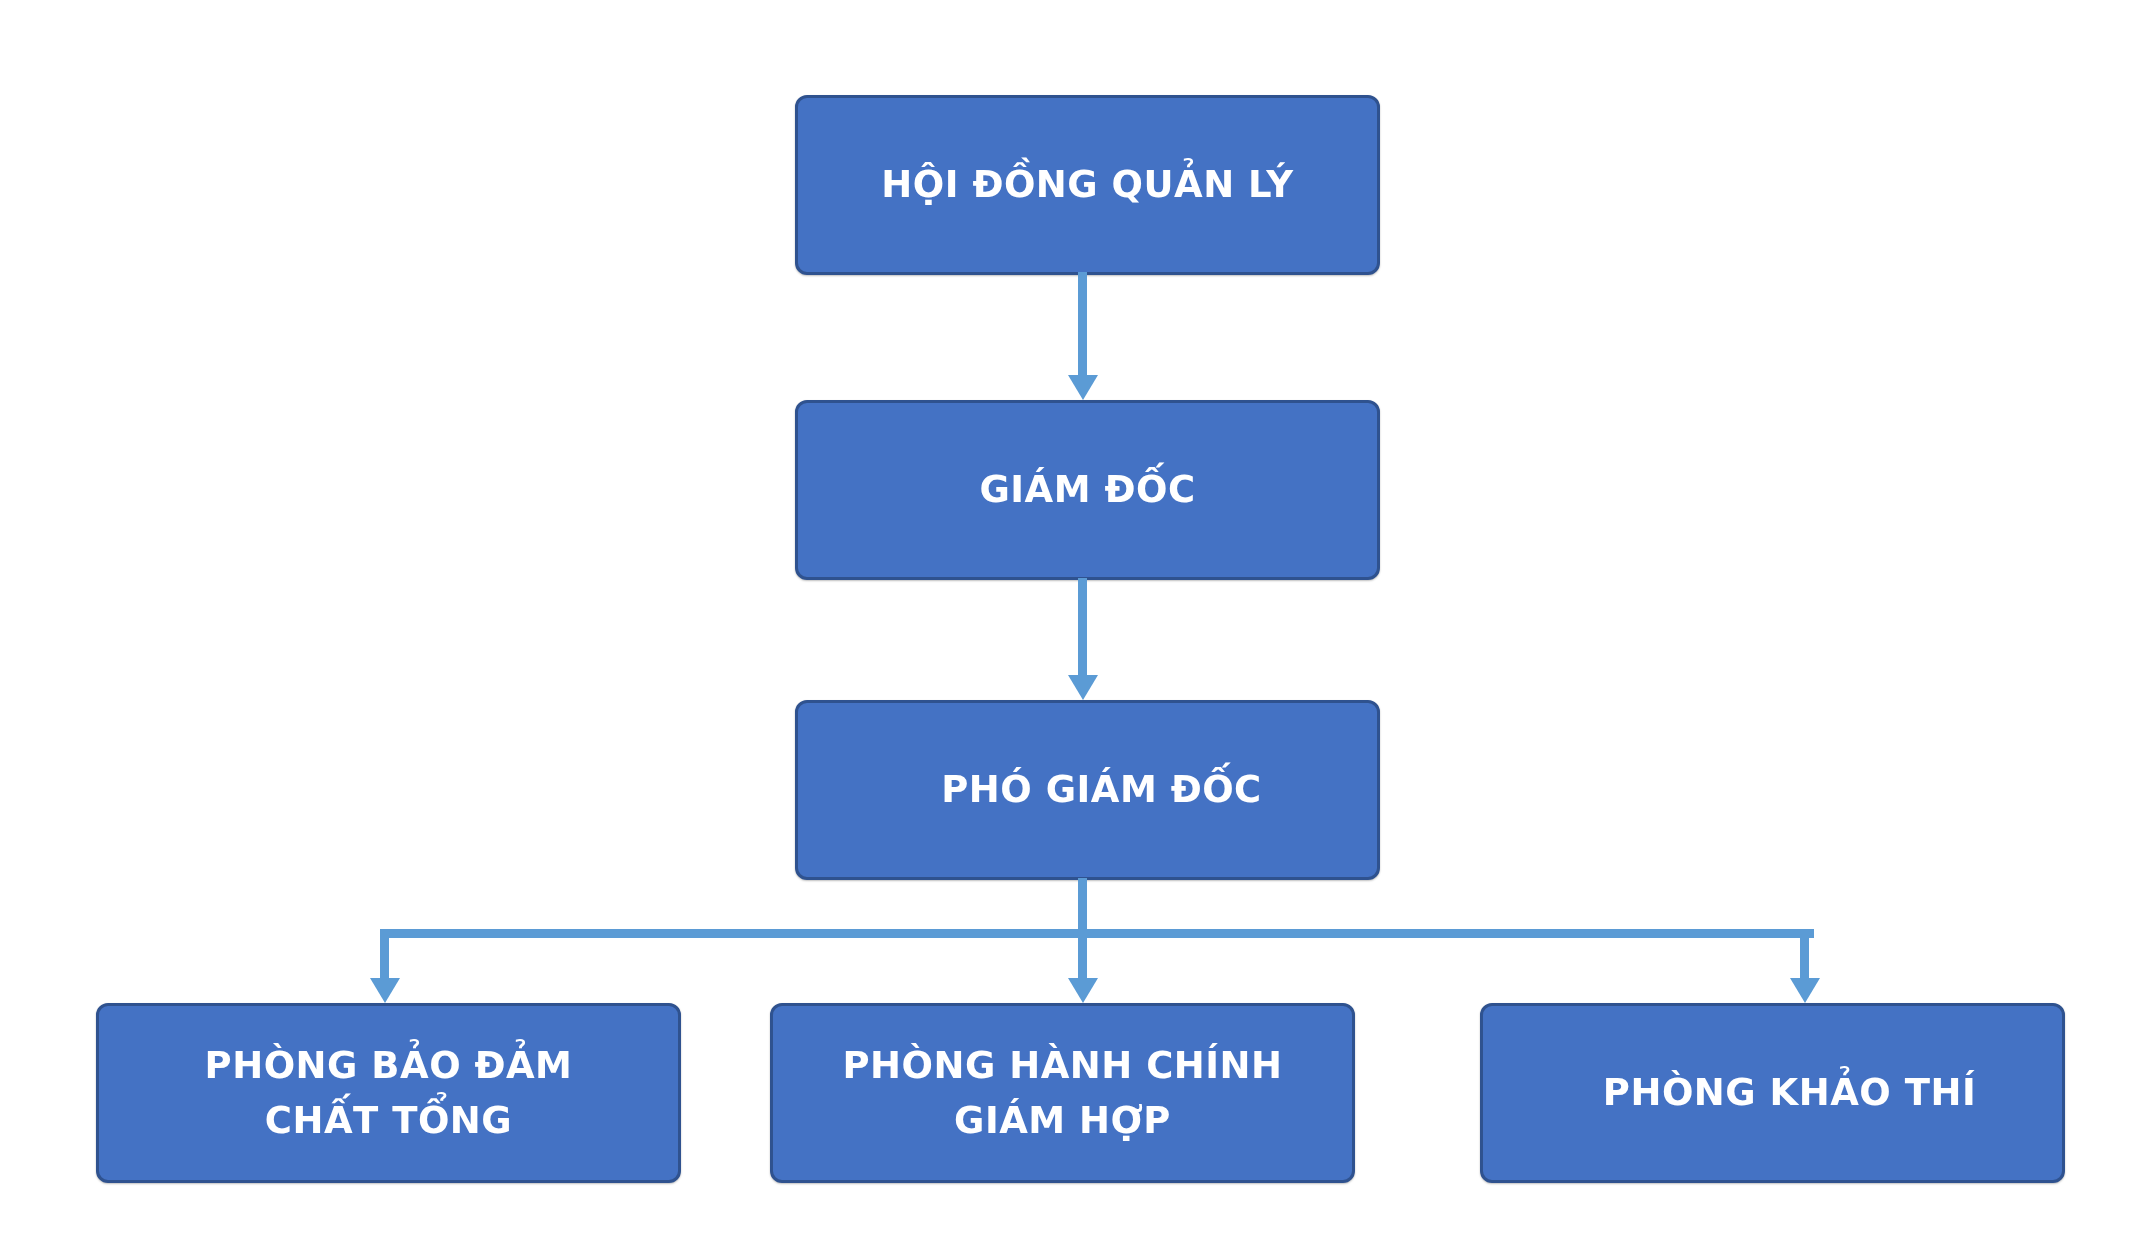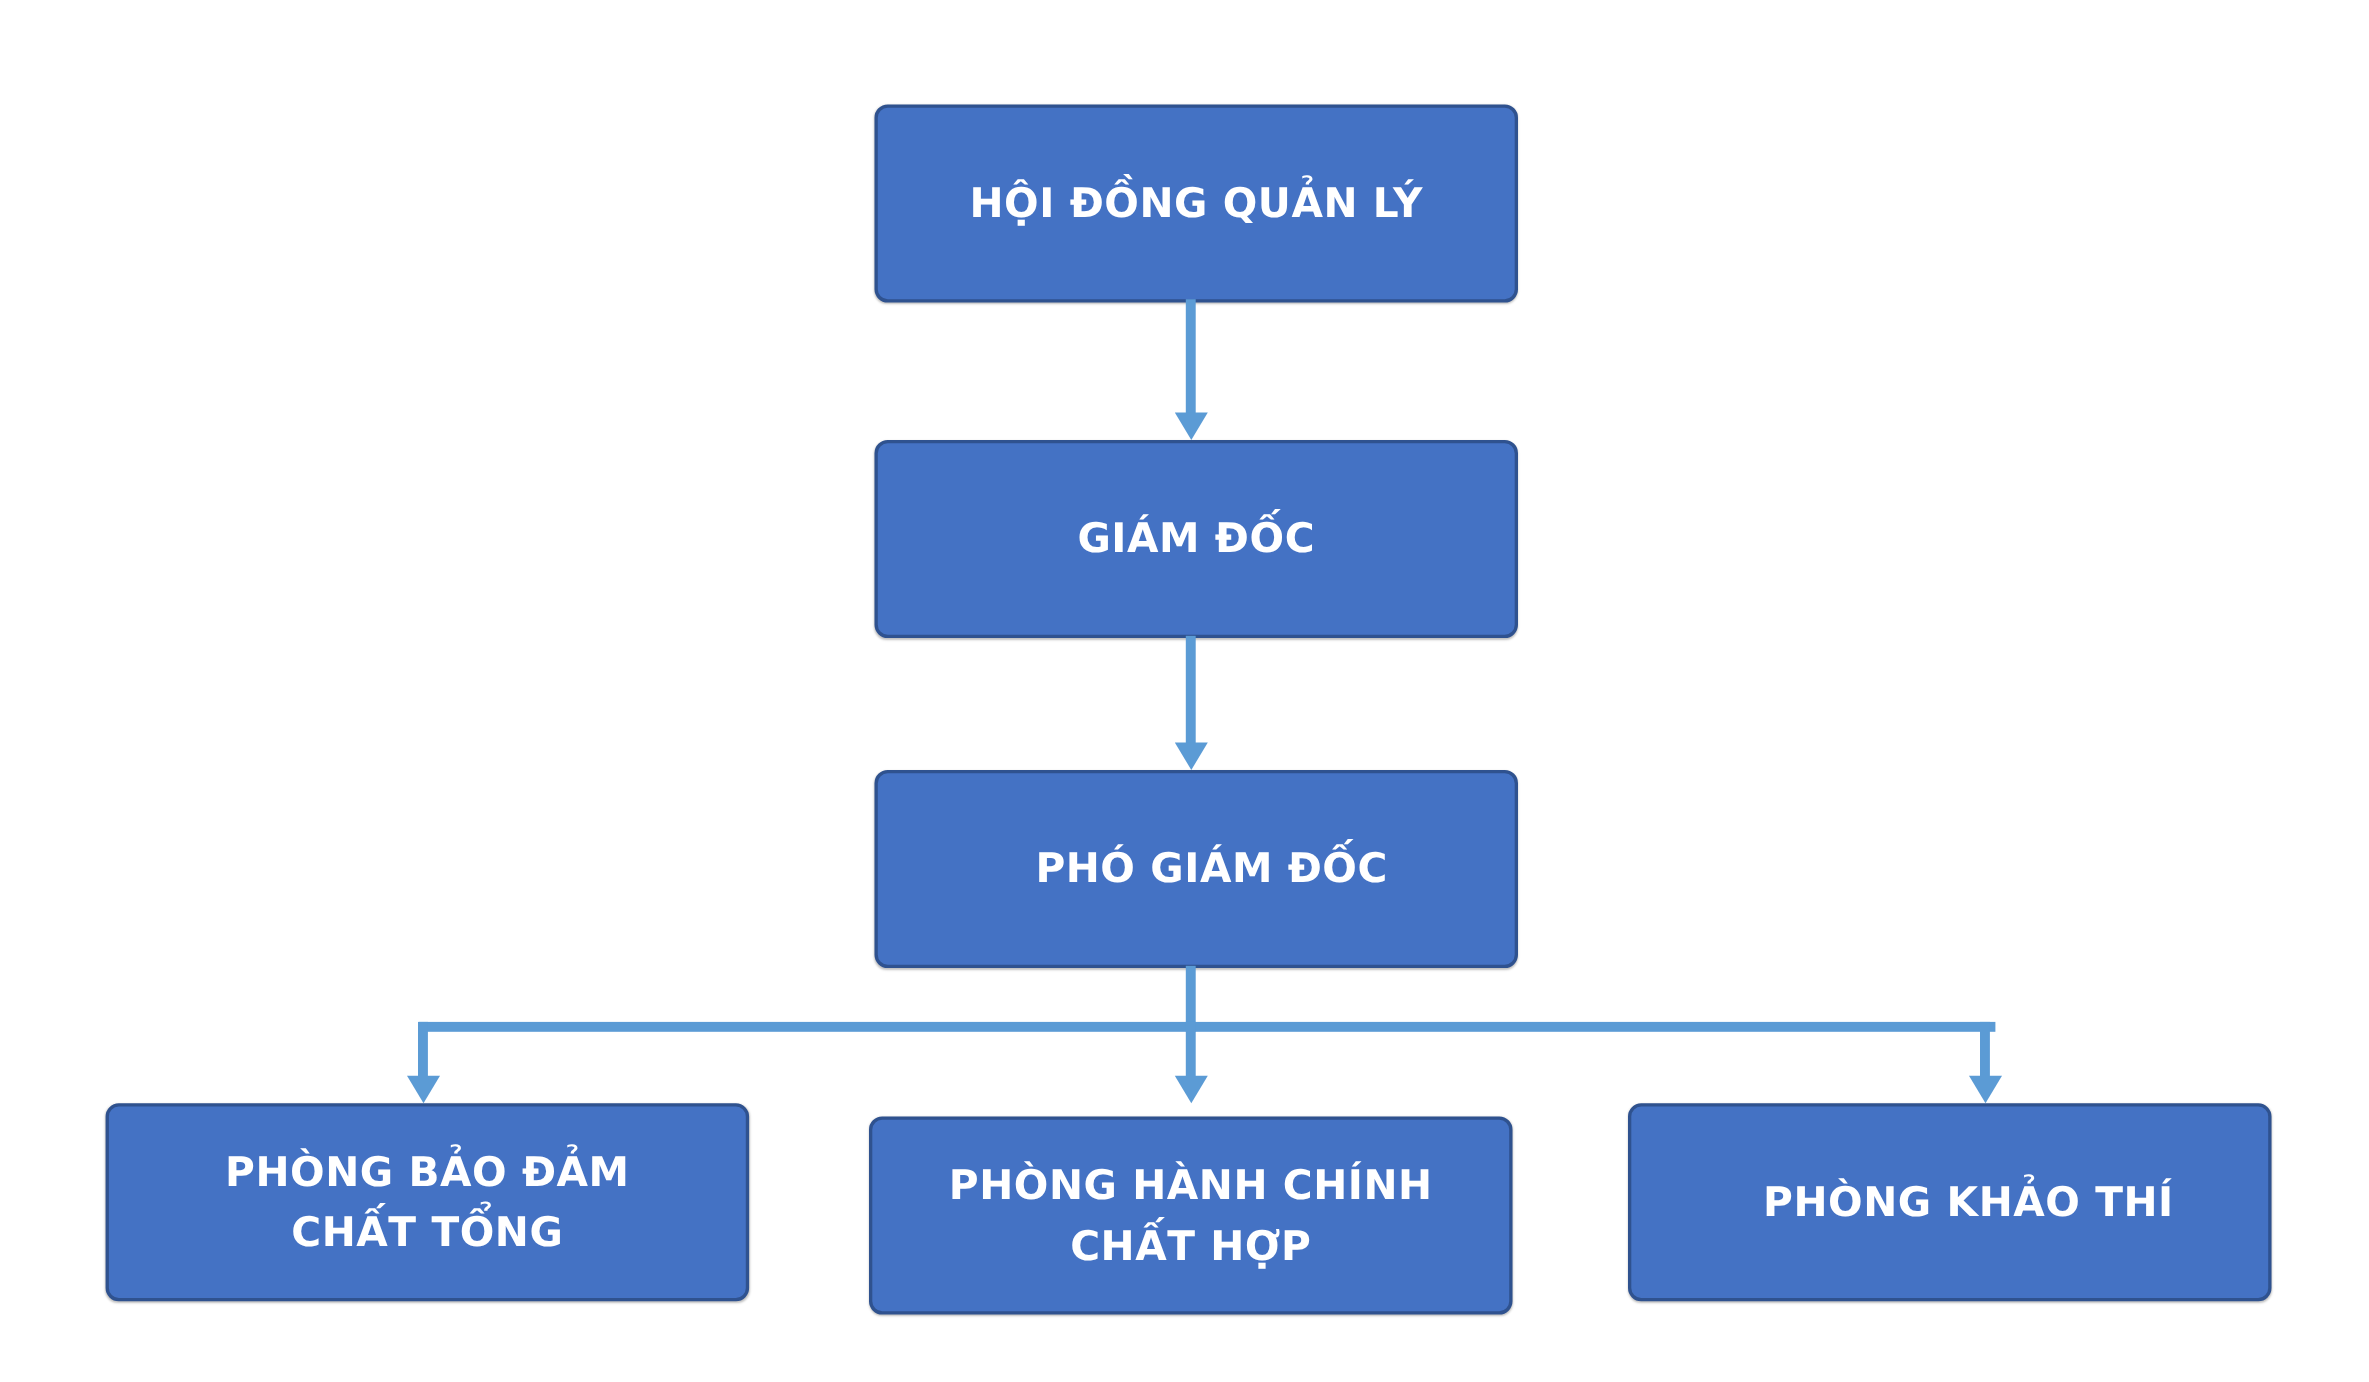--- a/index.html
+++ b/index.html
@@ -77,22 +77,22 @@
   <div class="ahead" style="left:1068px;top:978px;"></div>
 
   <div class="vstem" style="left:1800px;top:929px;height:50px;"></div>
   <div class="ahead" style="left:1790px;top:978px;"></div>
 
   <div class="node" style="left:96px;top:1003px;">
     <span class="nline">PHÒNG BẢO ĐẢM</span>
     <span class="nline">CHẤT TỔNG</span>
   </div>
 
-  <div class="node" style="left:790px;top:1003px;margin-top:12px;">
+  <div class="node" style="left:770px;top:1003px;">
     <span class="nline">PHÒNG HÀNH CHÍNH</span>
-    <span class="nline">CHẤT HỢP</span>
+    <span class="nline">GIÁM HỢP</span>
   </div>
 
   <div class="node" style="left:1480px;top:1003px;padding-left:34px;">
     <span class="nline">PHÒNG KHẢO THÍ</span>
   </div>
 
 </div>
 
 </body></html>

